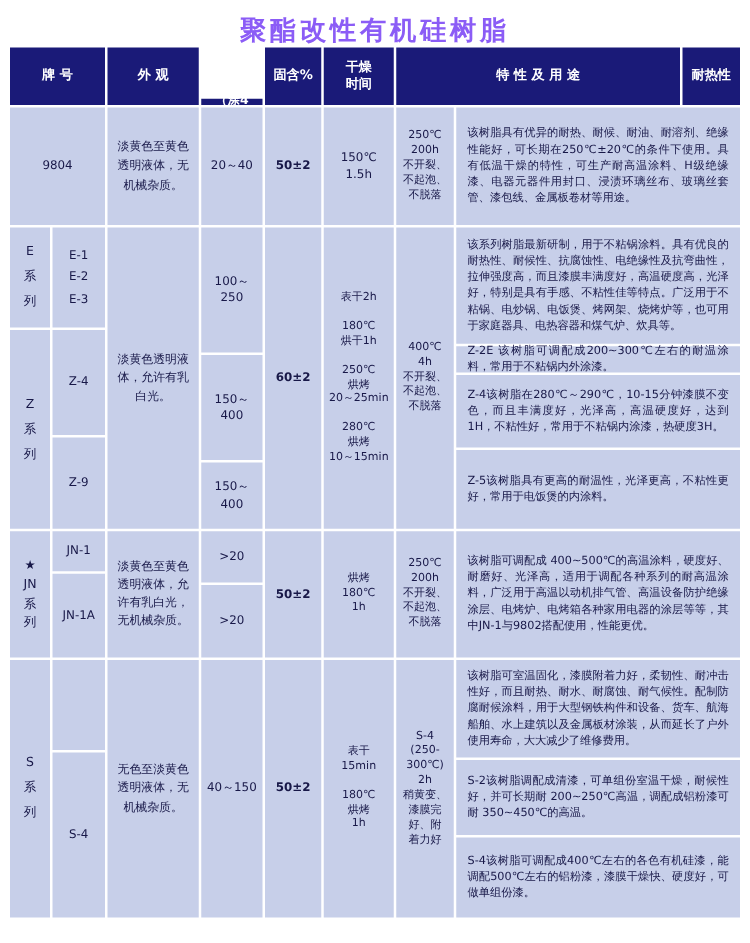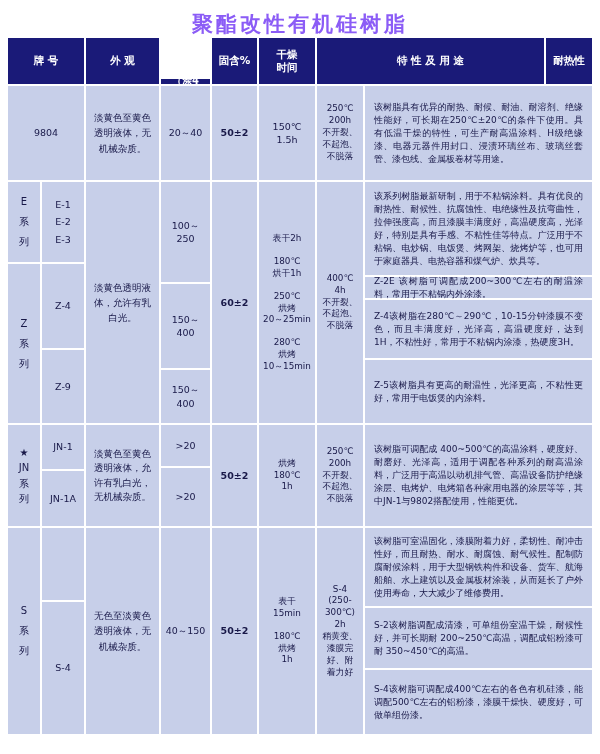--- a/index.html
+++ b/index.html
@@ -163,21 +163,21 @@
     </div>
   </div>
 
   <div class="trow" style="height:101px">
     <div class="trow w-grade" style="gap:2px">
       <div class="cell w-series series-label" style="line-height:1.55">★
 JN
 系
 列</div>
       <div class="col w-model">
-        <div class="cell" style="height:44px">JN-1</div>
+        <div class="cell" style="height:32px">JN-1</div>
         <div class="cell h-fill">JN-1A</div>
       </div>
     </div>
     <div class="cell w-app app-cell" style="line-height:1.5">淡黄色至黄色
 透明液体，允
 许有乳白光，
 无机械杂质。</div>
     <div class="col w-visc">
       <div class="cell" style="height:41px">&gt;20</div>
       <div class="cell h-fill">&gt;20</div>

